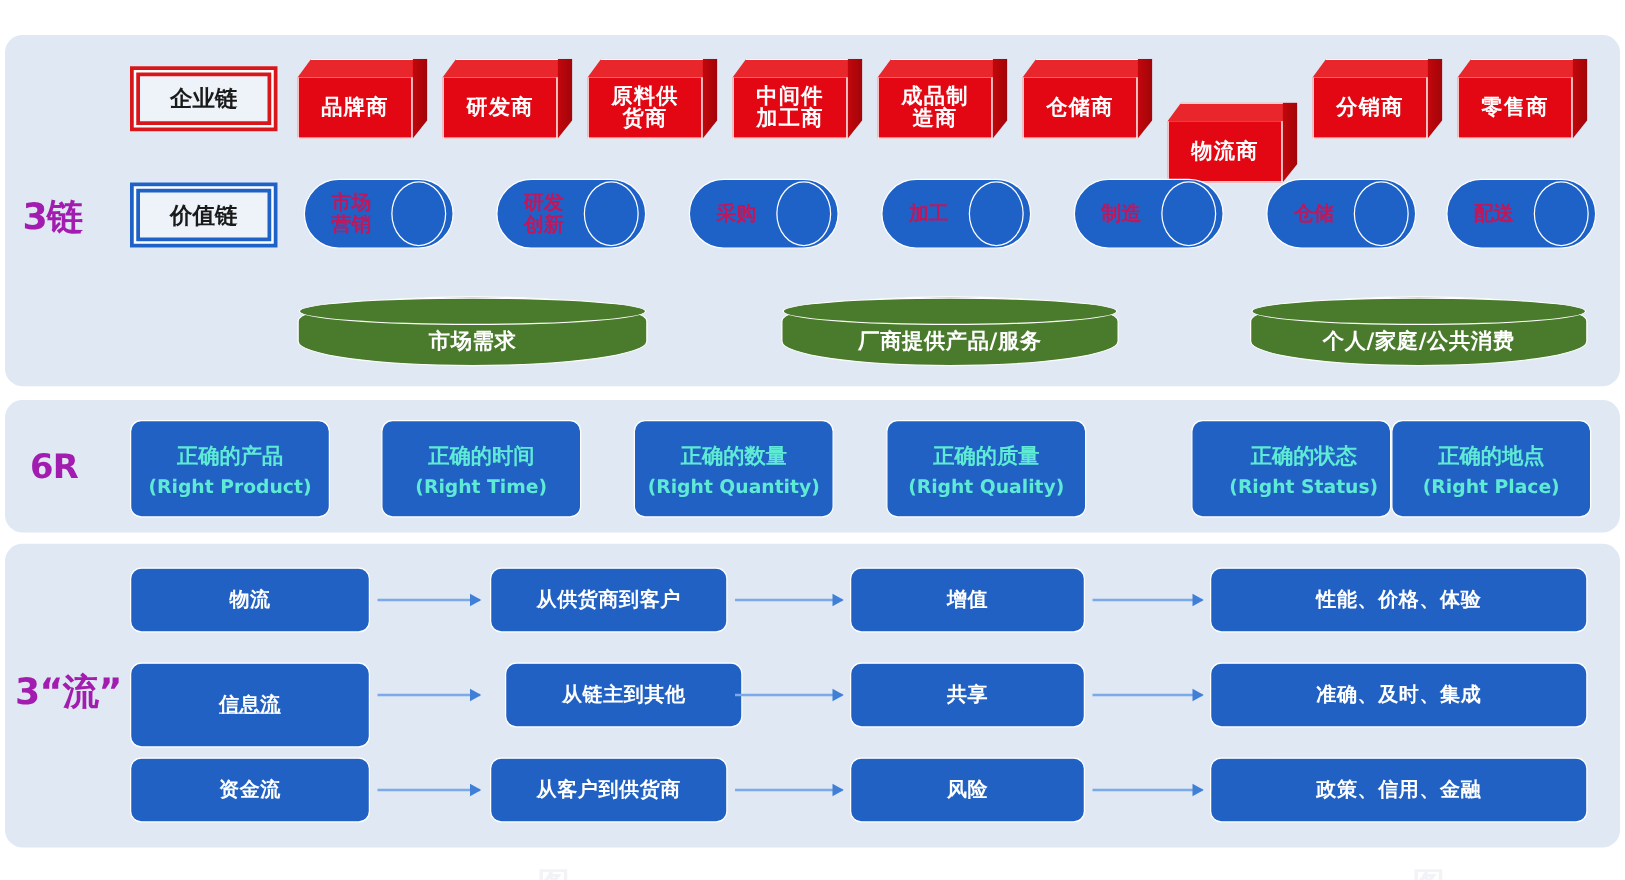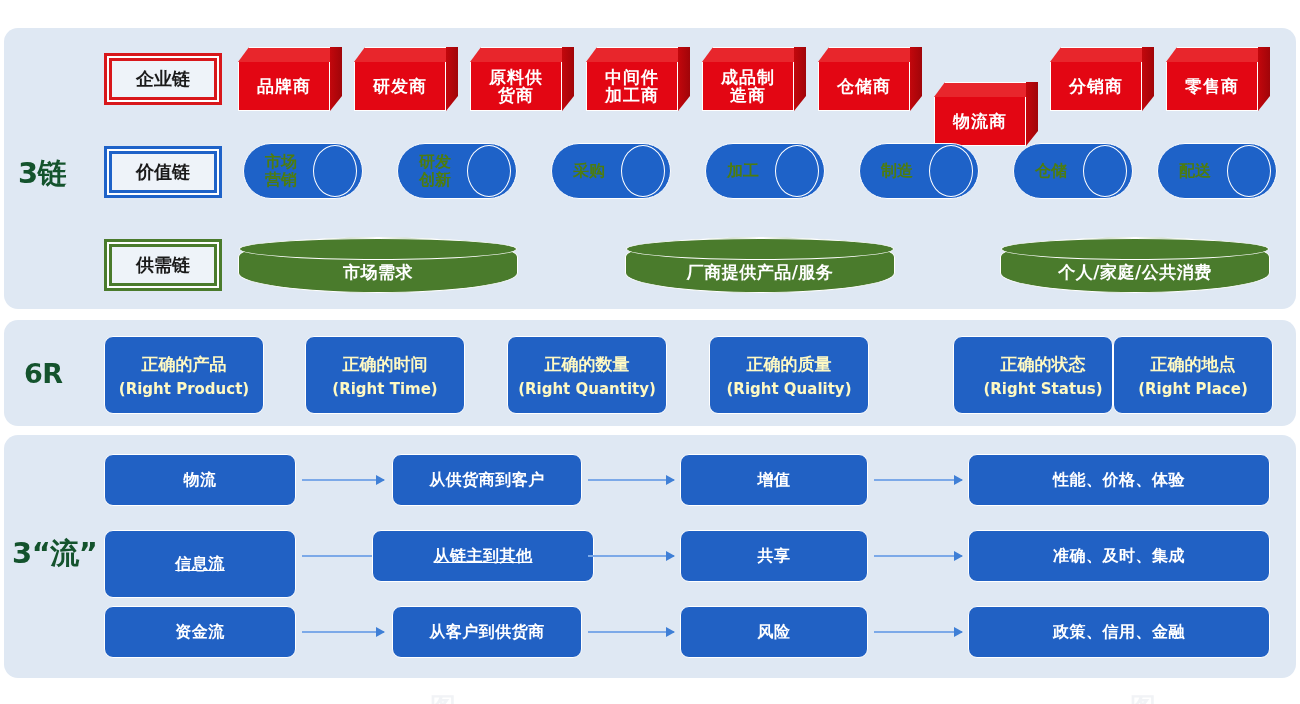--- a/index.html
+++ b/index.html
@@ -18,21 +18,21 @@
     background: #dfe8f3;
     border-radius: 14px;
   }
   #panel-chains { top: 28px; height: 281px; }
   #panel-6r     { top: 320px; height: 106px; }
   #panel-flows  { top: 435px; height: 243px; }
 
   
   .group-label {
     position: absolute;
-    color: #14532d;
+    color: #a21caf;
     font-weight: bold;
     font-size: 29px;
     letter-spacing: -0.5px;
     white-space: nowrap;
   }
   #label-3chain { left: 18px; top: 154px; }
   #label-6r     { left: 24px; top: 358px; font-size: 27px; }
   #label-3flow  { left: 12px; top: 534px; }
 
   
@@ -85,21 +85,21 @@
     position: absolute; top: 2px; bottom: 2px;
     right: 6px; width: 44px;
     border: 1.5px solid #ffffff;
     border-radius: 50%;
     background: transparent;
   }
   .cyl-h .lbl {
     position: absolute; left: 6px; top: 0; bottom: 0;
     right: 50px;
     display: flex; align-items: center; justify-content: center;
-    color: #4d7c0f; font-size: 16px; font-weight: bold;
+    color: #be185d; font-size: 16px; font-weight: bold;
     line-height: 1.12; text-align: center;
   }
 
   
   .cyl-v { position: absolute; top: 237px; height: 56px; }
   .cyl-v .disk {
     position: absolute; left: 0; right: 0; top: 0; bottom: 0;
     background: #4a7b2c;
     border-radius: 50% / 20px;
     border: 1.5px solid #ffffff;
@@ -118,21 +118,21 @@
   }
 
   
   .r-card {
     position: absolute; top: 336px; height: 78px; width: 160px;
     background: #2161c4;
     border-radius: 9px;
     border: 1.5px solid #ffffff;
     display: flex; flex-direction: column;
     align-items: center; justify-content: center;
-    color: #fef9c3;
+    color: #5eead4;
   }
   .r-card .cn { font-size: 17px; font-weight: bold; margin-bottom: 4px; }
   .r-card .en { font-size: 15px; font-weight: bold; }
 
   
   .flow-box {
     position: absolute;
     background: #2161c4;
     border-radius: 9px;
     border: 1.5px solid #ffffff;
@@ -165,21 +165,20 @@
   <div class="wm" style="left:60px;top:60px;">图</div>
   <div class="wm" style="left:430px;top:690px;">图</div>
   <div class="wm" style="left:1130px;top:690px;">图</div>
 
   <div class="panel" id="panel-chains"></div>
 
   <div class="group-label" id="label-3chain">3链</div>
 
   <div class="chain-name" id="chain-name-0">企业链</div>
   <div class="chain-name" id="chain-name-1">价值链</div>
-  <div class="chain-name" id="chain-name-2">供需链</div>
 
   <div class="box3d" style="left:238px;width:104px;">
     <div class="top"></div>
     <div class="side"></div>
     <div class="front">
       <span>品牌商</span>
     </div>
   </div>
   <div class="box3d" style="left:354px;width:104px;">
     <div class="top"></div>
@@ -353,21 +352,21 @@
   <div class="flow-box" style="left:104px;top:454px;width:192px;height:52px;">物流</div>
   <div class="flow-arrow" style="left:302px;top:479px;width:82px;"></div>
   <div class="flow-box" style="left:392px;top:454px;width:190px;height:52px;">从供货商到客户</div>
   <div class="flow-arrow" style="left:588px;top:479px;width:86px;"></div>
   <div class="flow-box" style="left:680px;top:454px;width:188px;height:52px;">增值</div>
   <div class="flow-arrow" style="left:874px;top:479px;width:88px;"></div>
   <div class="flow-box" style="left:968px;top:454px;width:302px;height:52px;">性能、价格、体验</div>
 
   <div class="flow-box" style="left:104px;top:530px;width:192px;height:68px;text-decoration:underline;">信息流</div>
   <div class="flow-arrow" style="left:302px;top:555px;width:82px;"></div>
-  <div class="flow-box" style="left:372px;top:530px;width:222px;height:52px;text-decoration:underline;">从链主到其他</div>
+  <div class="flow-box" style="left:404px;top:530px;width:190px;height:52px;">从链主到其他</div>
   <div class="flow-arrow" style="left:588px;top:555px;width:86px;"></div>
   <div class="flow-box" style="left:680px;top:530px;width:188px;height:52px;">共享</div>
   <div class="flow-arrow" style="left:874px;top:555px;width:88px;"></div>
   <div class="flow-box" style="left:968px;top:530px;width:302px;height:52px;">准确、及时、集成</div>
 
   <div class="flow-box" style="left:104px;top:606px;width:192px;height:52px;">资金流</div>
   <div class="flow-arrow" style="left:302px;top:631px;width:82px;"></div>
   <div class="flow-box" style="left:392px;top:606px;width:190px;height:52px;">从客户到供货商</div>
   <div class="flow-arrow" style="left:588px;top:631px;width:86px;"></div>
   <div class="flow-box" style="left:680px;top:606px;width:188px;height:52px;">风险</div>

